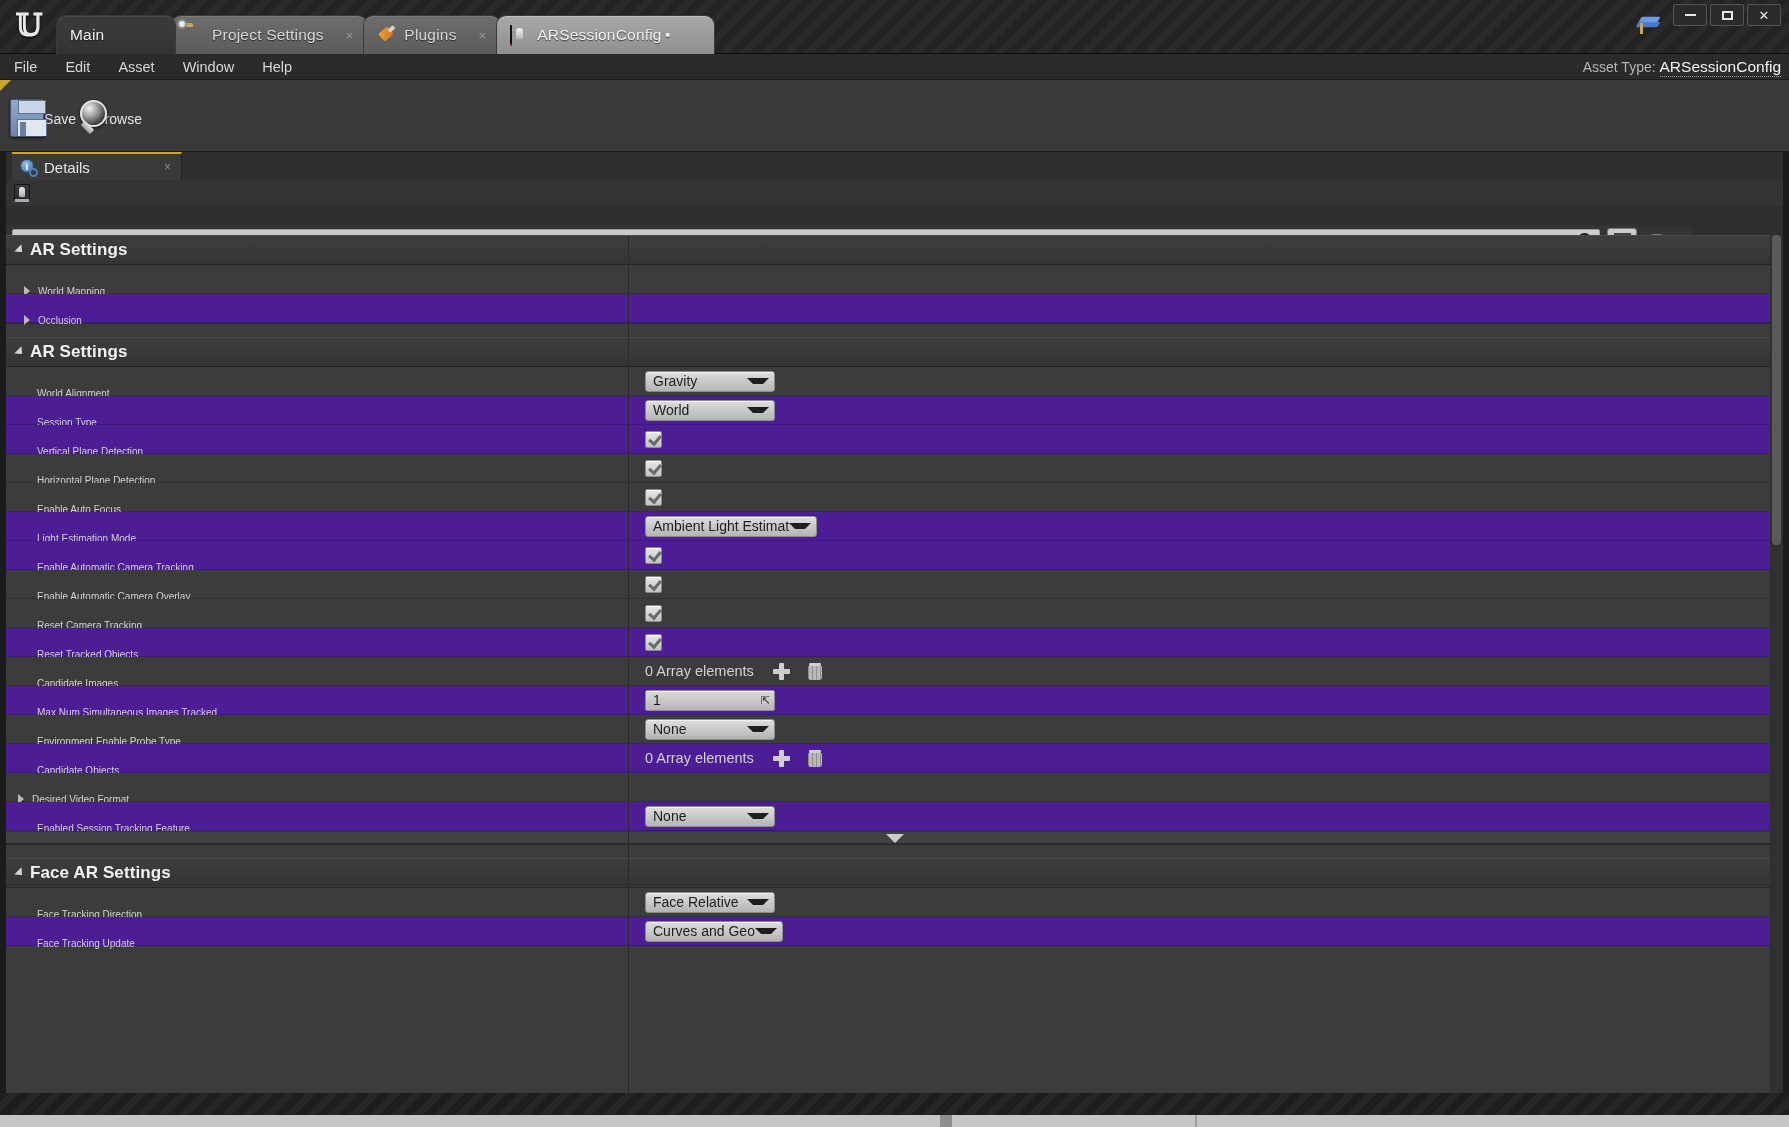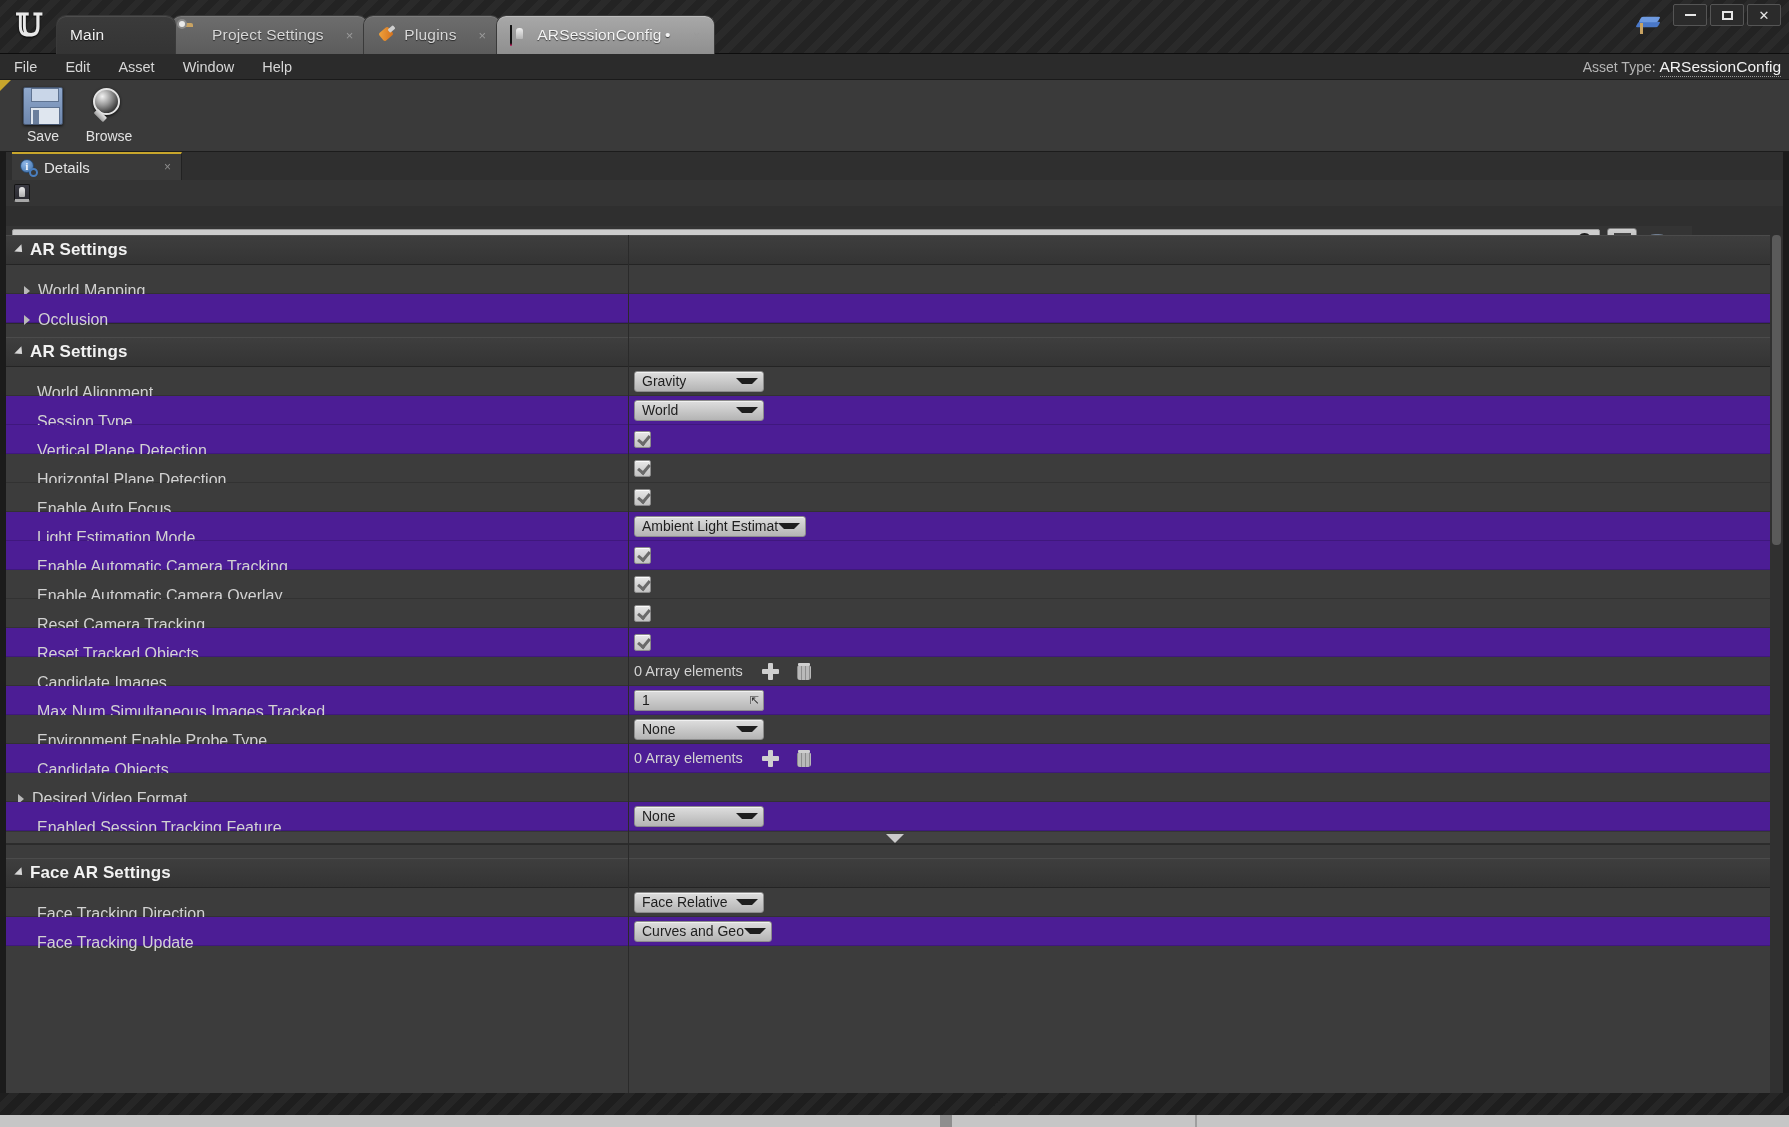--- a/index.html
+++ b/index.html
@@ -141,21 +141,21 @@
     position: absolute; left: 0; top: 80px; width: 1789px; height: 72px;
     background: #3a3a3a; border-bottom: 1px solid #1c1c1c;
     display: flex; align-items: flex-start; padding-left: 10px;
   }
   .toolbar::before {
     content:""; position:absolute; left:0; top:0;
     border-top: 11px solid #c8a62c; border-right: 11px solid transparent;
   }
   .tbtn {
     width: 66px; height: 66px; margin-top: 2px;
-    display: flex; flex-direction: column; align-items: center; justify-content: flex-start;
+    display: flex; flex-direction: row; align-items: center; justify-content: flex-start;
     padding-top: 5px;
   }
   .tbtn .lbl { font-size: 14px; color: #e2e2e2; margin-top: 3px; }
   .ico-save {
     width: 40px; height: 38px; position: relative;
     background: linear-gradient(180deg,#8fa8cc 0%,#6e87ae 100%);
     border: 1px solid #46566f; border-radius: 2px;
     box-shadow: 0 1px 3px rgba(0,0,0,.7);
   }
   .ico-save::before {
@@ -305,32 +305,32 @@
   }
   .cat .cattext { font-size: 17px; color: #f2f2f2; font-weight: bold; letter-spacing: .1px; }
 
   .row {
     height: 29px; display: flex; align-items: center; position: relative;
     border-bottom: 1px solid rgba(0,0,0,.16);
   }
   .row.dark  { background: #4c1d95; }
   .row.light { background: #3c3c3c; }
   .row .name {
-    width: 622px; padding-left: 28px; font-size: 16px; color: #d2d2d2;
+    width: 622px; padding-left: 28px; font-size: 10px; color: #d2d2d2;
     white-space: nowrap; overflow: hidden; margin-top: 24px;
   }
   .row .name.sub { padding-left: 31px; }
   .row .name.twisty { padding-left: 18px; display: flex; align-items: center; }
   .row .name.twisty .arrow {
     width:0;height:0; margin-right:8px;
     border-left: 6px solid #b9b9b9;
     border-top: 5px solid transparent; border-bottom: 5px solid transparent;
   }
   .row .name.twisty.lv0 { padding-left: 12px; }
-  .row .val { flex: 1 1 auto; padding-left: 6px; display: flex; align-items: center; }
+  .row .val { flex: 1 1 auto; padding-left: 17px; display: flex; align-items: center; }
 
   .combo {
     height: 21px; min-width: 130px; max-width: 160px;
     background: linear-gradient(180deg,#dedede 0%,#b4b4b4 100%);
     border: 1px solid #8c8c8c; border-radius: 3px;
     display: inline-flex; align-items: center; padding: 0 5px 0 7px;
     font-size: 14px; color: #1e1e1e; box-shadow: inset 0 1px 0 #f0f0f0;
   }
   .combo.wide { min-width: 158px; max-width: 172px; }
   .combo .ctext { white-space: nowrap; overflow: hidden; }

